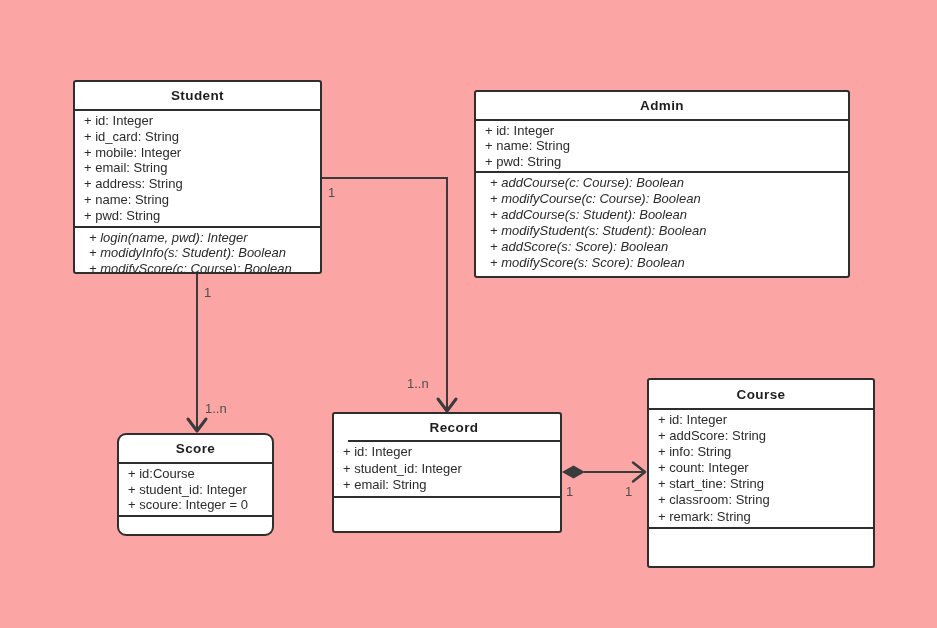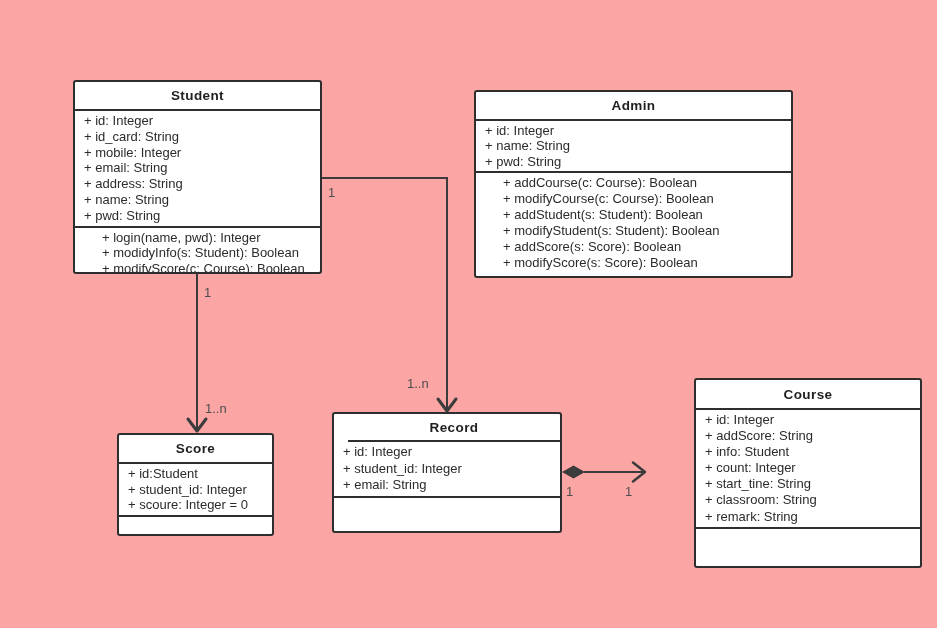--- a/index.html
+++ b/index.html
@@ -33,35 +33,36 @@
     color: #1f1f1f;
     border-bottom: 2px solid #2e2e2e;
   }
   .class-attrs {
     flex: 0 0 auto;
     border-bottom: 2px solid #2e2e2e;
     padding: 2px 4px 2px 9px;
   }
   .class-methods {
     flex: 1 1 auto;
-    padding: 2px 4px 0 27px;
+    padding: 2px 4px 0 14px;
+    font-style: italic;
   }
   .member { font-size: 13px; white-space: nowrap; color: #2b2b2b; }
 
   .pos-student { left:73px;  top:80px;  width:249px; height:194px; }
   .pos-student .member { line-height: 15.8px; }
-  .pos-admin   { left:474px; top:90px;  width:319px; height:188px; }
+  .pos-admin   { left:474px; top:90px;  width:376px; height:188px; }
   .pos-admin .class-attrs .member { line-height: 15.3px; }
   .pos-admin .class-methods .member { line-height: 16px; }
-  .pos-score  { left:117px; top:433px; width:157px; height:103px; }
+  .pos-score  { left:117px; top:433px; width:157px; height:103px;border-radius:9px; }
   .pos-score .member { line-height: 15.6px; }
   .pos-record { left:332px; top:412px; width:230px; height:121px; }
   .pos-record .class-title { height: 26px; margin-left: 14px; }
   .pos-record .member { line-height: 16.6px; }
-  .pos-course { left:647px; top:378px; width:228px; height:190px;margin-left:47px; }
+  .pos-course { left:647px; top:378px; width:228px; height:190px; }
   .pos-course .class-title { height: 28px; }
   .pos-course .member { line-height: 16.1px; }
 
   .mult {
     position: absolute;
     z-index: 2;
     font-size: 13px;
     color: #4e4e4e;
     white-space: nowrap;
   }
@@ -111,31 +112,31 @@
   <div class="class-box pos-admin">
     <div class="class-title">Admin</div>
     <div class="class-attrs">
         <div class="member">+ id: Integer</div>
         <div class="member">+ name: String</div>
         <div class="member">+ pwd: String</div>
       </div>
     <div class="class-methods">
         <div class="member">+ addCourse(c: Course): Boolean</div>
         <div class="member">+ modifyCourse(c: Course): Boolean</div>
-        <div class="member">+ addStudent(s: Student): Boolean</div>
+        <div class="member">+ addCourse(s: Student): Boolean</div>
         <div class="member">+ modifyStudent(s: Student): Boolean</div>
         <div class="member">+ addScore(s: Score): Boolean</div>
         <div class="member">+ modifyScore(s: Score): Boolean</div>
       </div>
   </div>
 
   <div class="class-box pos-score">
     <div class="class-title">Score</div>
     <div class="class-attrs">
-        <div class="member">+ id:Student</div>
+        <div class="member">+ id:Course</div>
         <div class="member">+ student_id: Integer</div>
         <div class="member">+ scoure: Integer = 0</div>
       </div>
     <div class="class-methods"></div>
   </div>
 
   <div class="class-box pos-record">
     <div class="class-title">Record</div>
     <div class="class-attrs">
         <div class="member">+ id: Integer</div>
@@ -143,21 +144,21 @@
         <div class="member">+ email: String</div>
       </div>
     <div class="class-methods"></div>
   </div>
 
   <div class="class-box pos-course">
     <div class="class-title">Course</div>
     <div class="class-attrs">
         <div class="member">+ id: Integer</div>
         <div class="member">+ addScore: String</div>
-        <div class="member">+ info: Student</div>
+        <div class="member">+ info: String</div>
         <div class="member">+ count: Integer</div>
         <div class="member">+ start_tine: String</div>
         <div class="member">+ classroom: String</div>
         <div class="member">+ remark: String</div>
       </div>
     <div class="class-methods"></div>
   </div>
 
   <span class="mult" style="left:204px; top:285px;">1</span>
   <span class="mult" style="left:205px; top:401px;">1..n</span>

